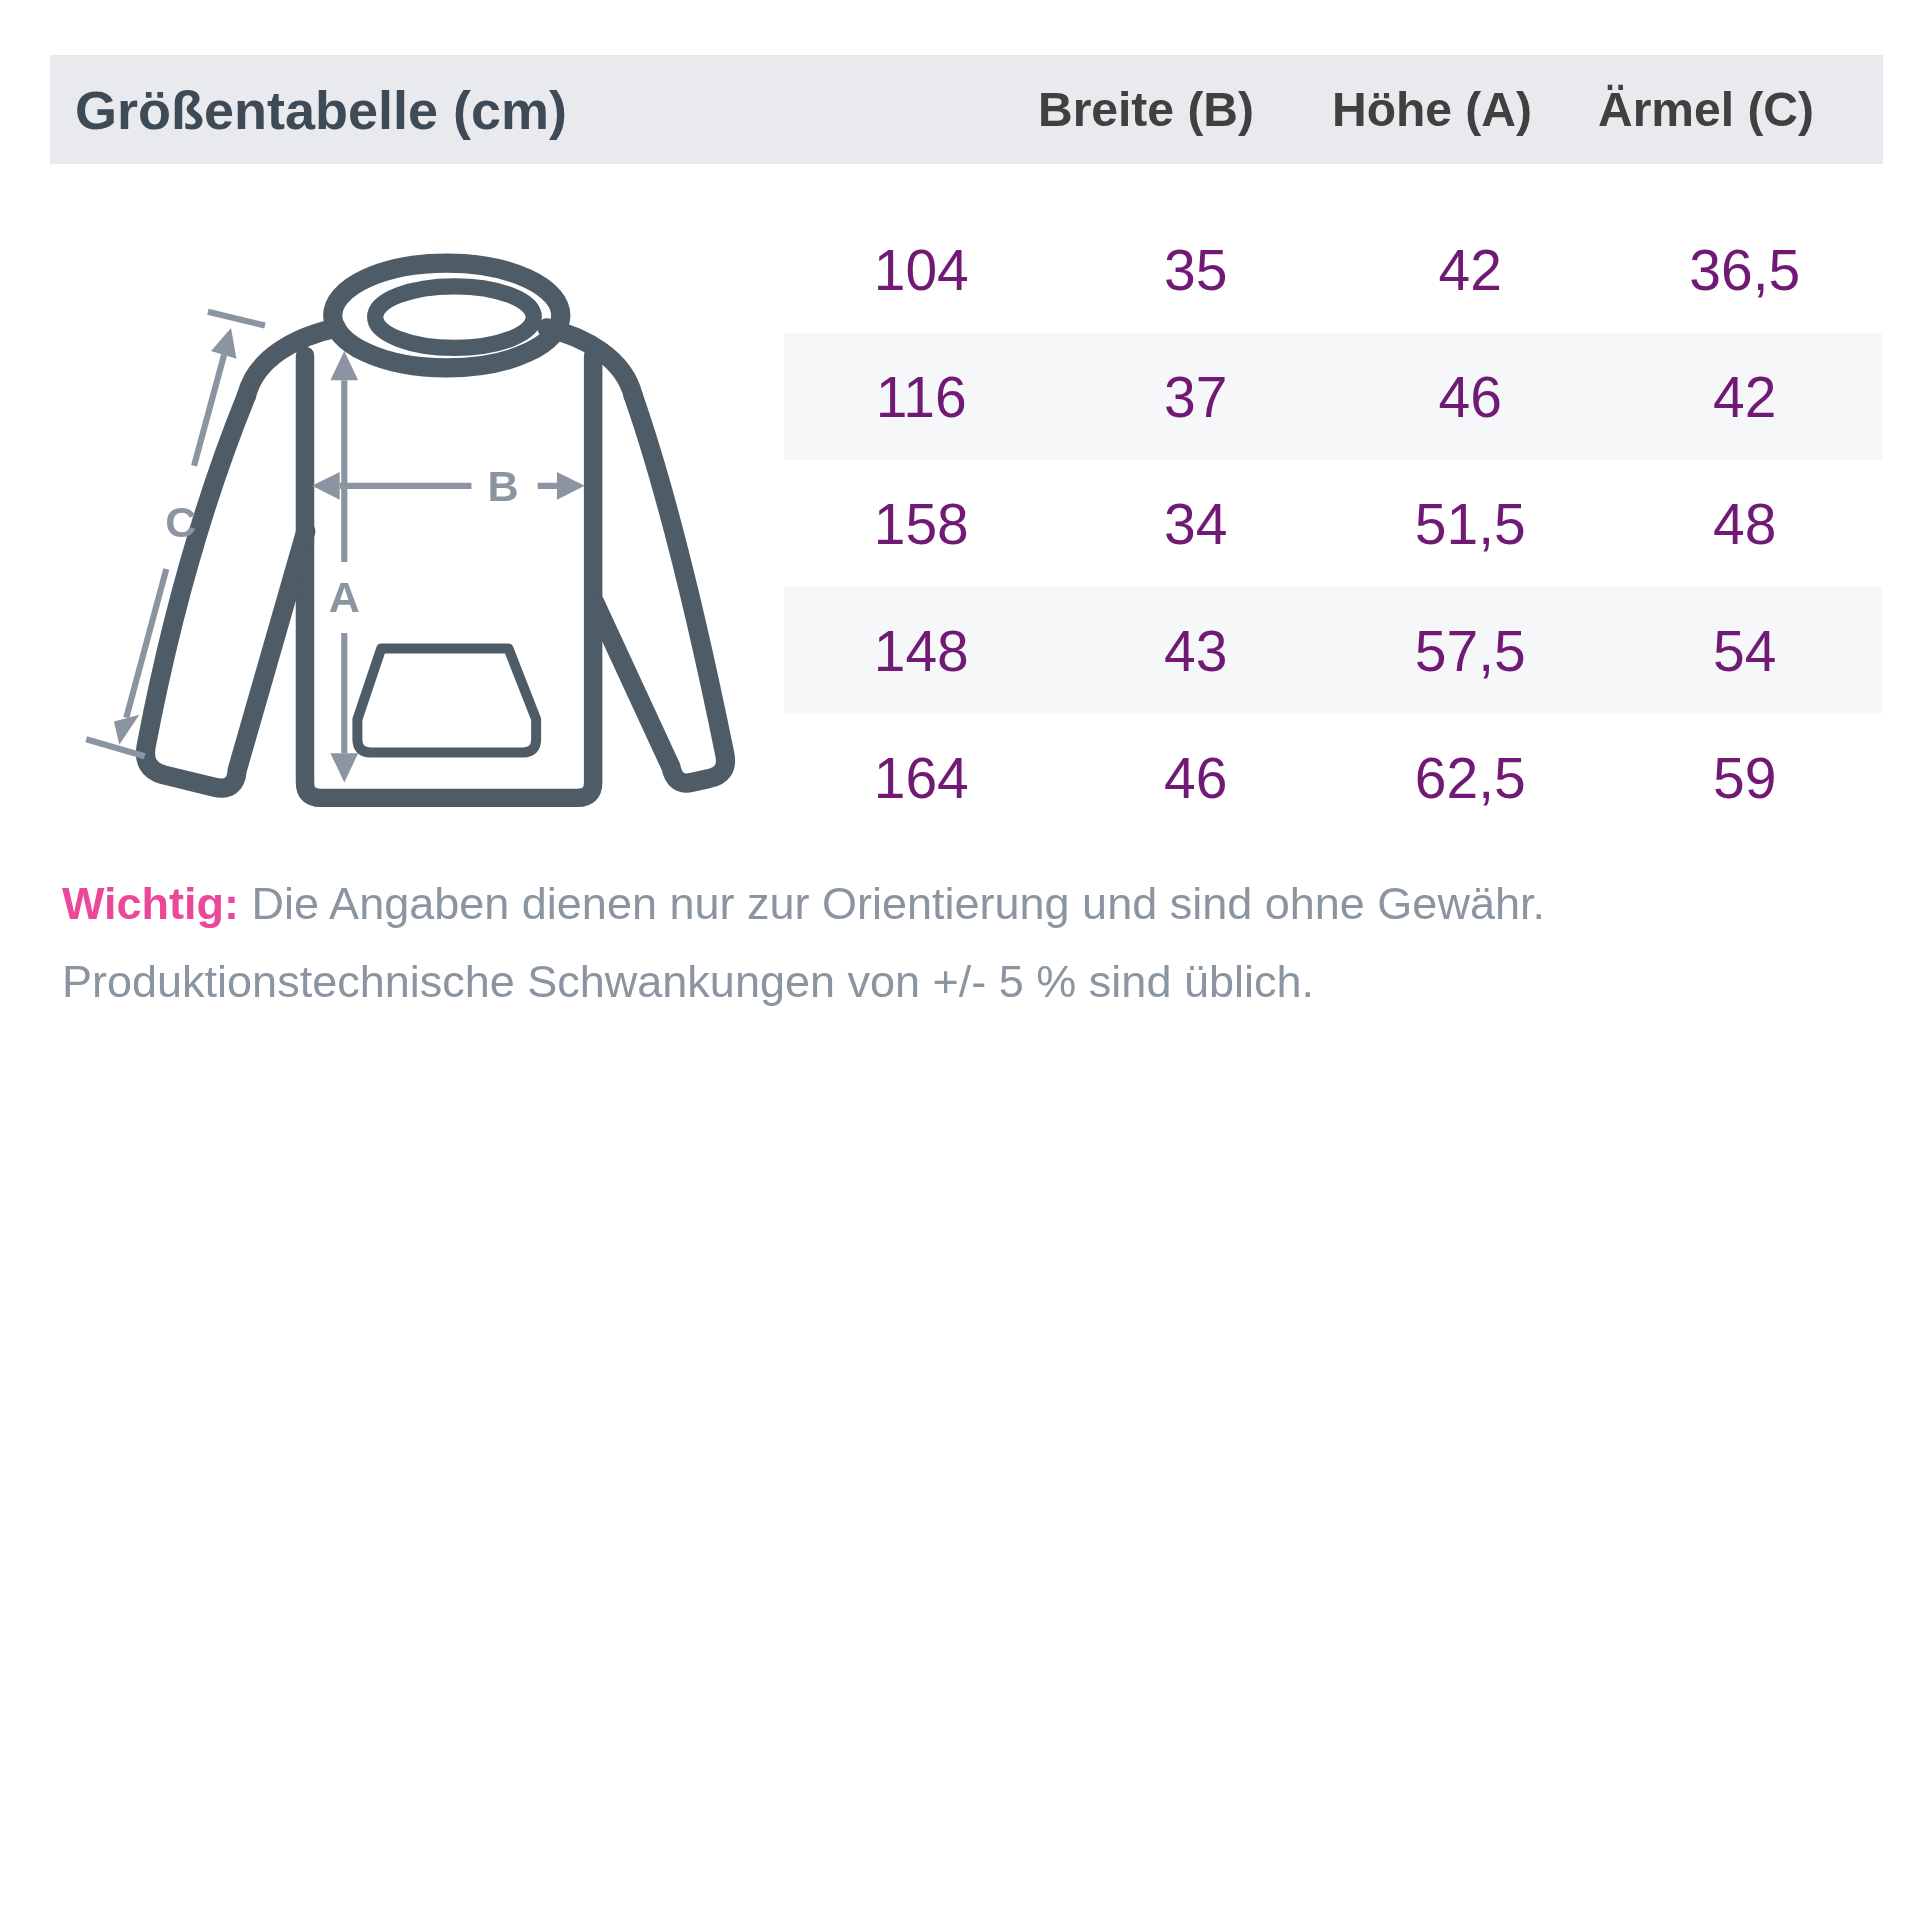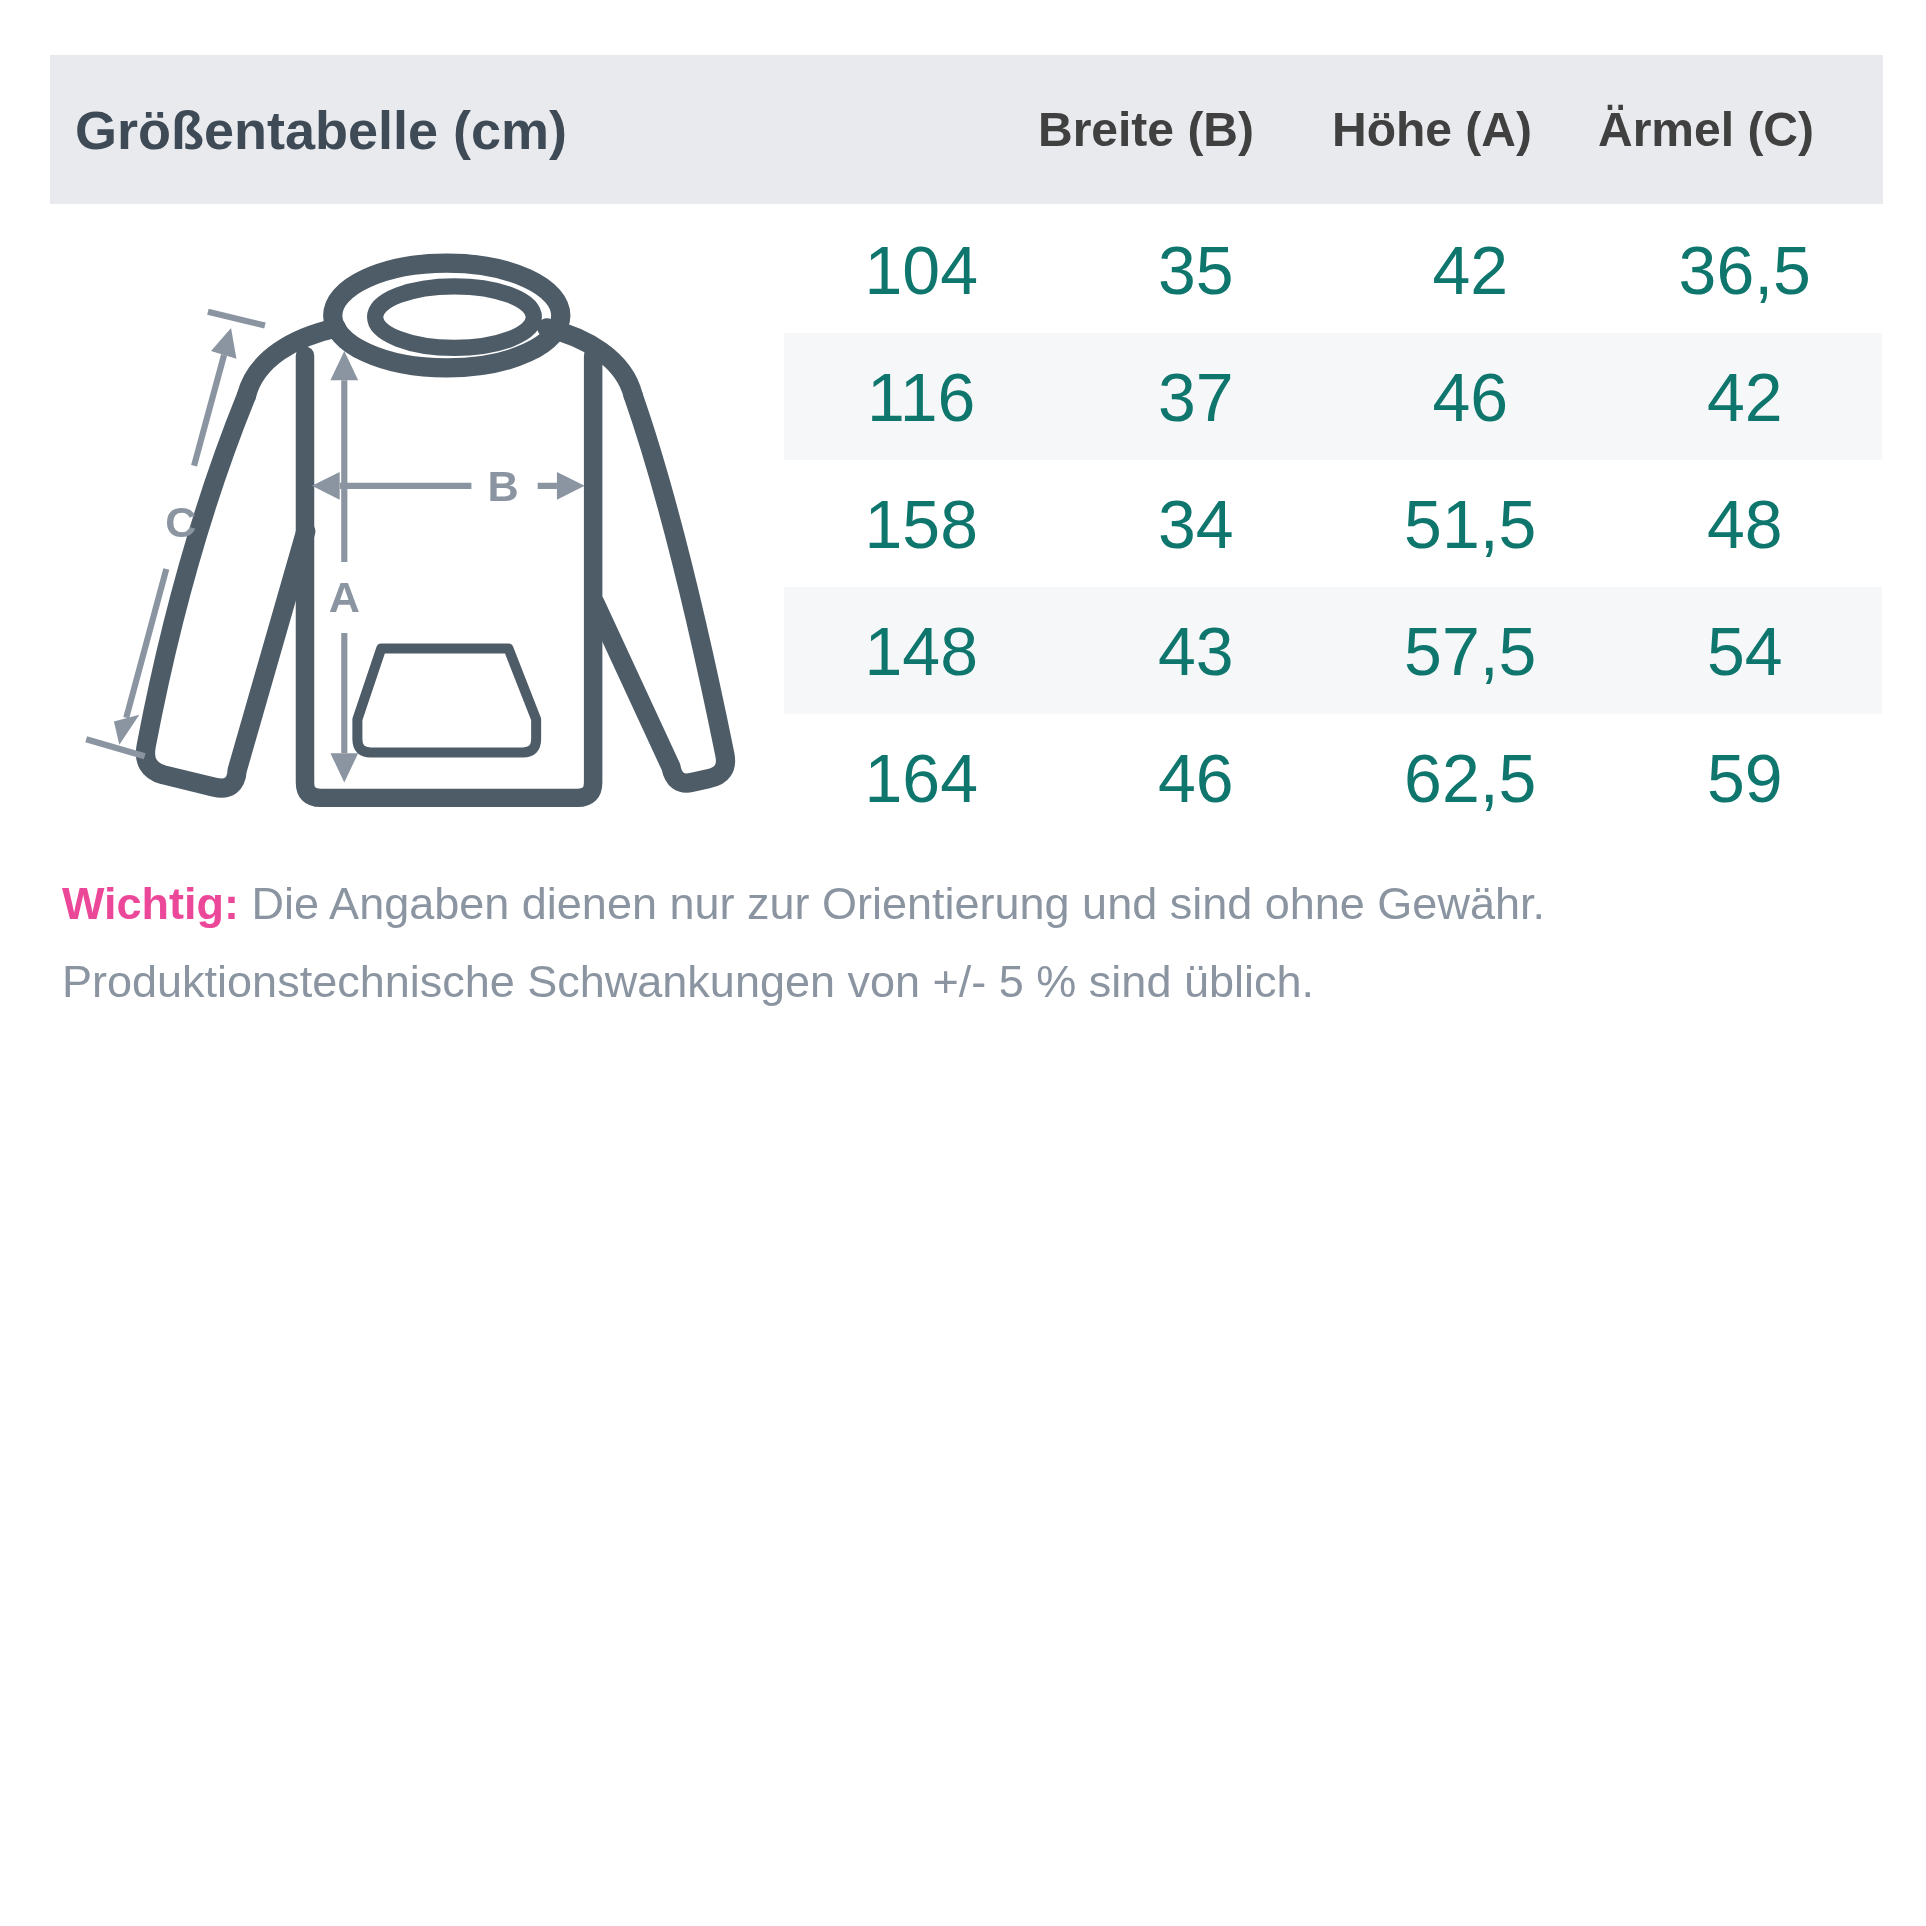--- a/index.html
+++ b/index.html
@@ -1,33 +1,33 @@
 <!DOCTYPE html>
 <html style="font-size:12.3px"><head>
 <meta charset="utf-8">
 <style>
   html,body{margin:0;padding:0;background:#ffffff;}
   #stage{position:relative;width:1926px;height:1926px;background:#ffffff;overflow:hidden;
          font-family:"Liberation Sans", sans-serif;}
   
-  #header-bar{position:absolute;left:50px;top:55px;width:1833px;height:149px;
+  #header-bar{position:absolute;left:50px;top:55px;width:1833px;height:109px;
               background:#e8eaed;display:flex;align-items:center;}
   #page-title{position:absolute;left:25px;top:0;height:100%;display:flex;align-items:center;
               font-size:54px;font-weight:700;color:#3f4a57;white-space:nowrap;}
   .col-head{position:absolute;top:0;height:100%;display:flex;align-items:center;
             transform:translateX(-50%);font-size:48px;font-weight:700;color:#404040;white-space:nowrap;}
   #col-head-breite{left:1096px;}
   #col-head-hoehe{left:1382px;}
   #col-head-aermel{left:1656px;}
   
   #size-table{position:absolute;left:784px;top:206px;width:1098px;}
   .trow{display:grid;grid-template-columns:repeat(4,1fr);height:127px;}
   .trow.alt{background:#f6f7f9;}
   .tcell{display:flex;align-items:center;justify-content:center;
-         font-size:68px;color:#0f766e;}
+         font-size:57px;color:#701a75;}
   
   #diagram{position:absolute;left:46px;top:200px;width:763px;height:678px;}
   
   #note{position:absolute;left:62px;top:865px;width:1818px;
         font-size:45px;line-height:78px;color:#8b95a1;}
   #note b{font-weight:700;color:#ec4899;}
 </style>
 </head>
 <body>
 

